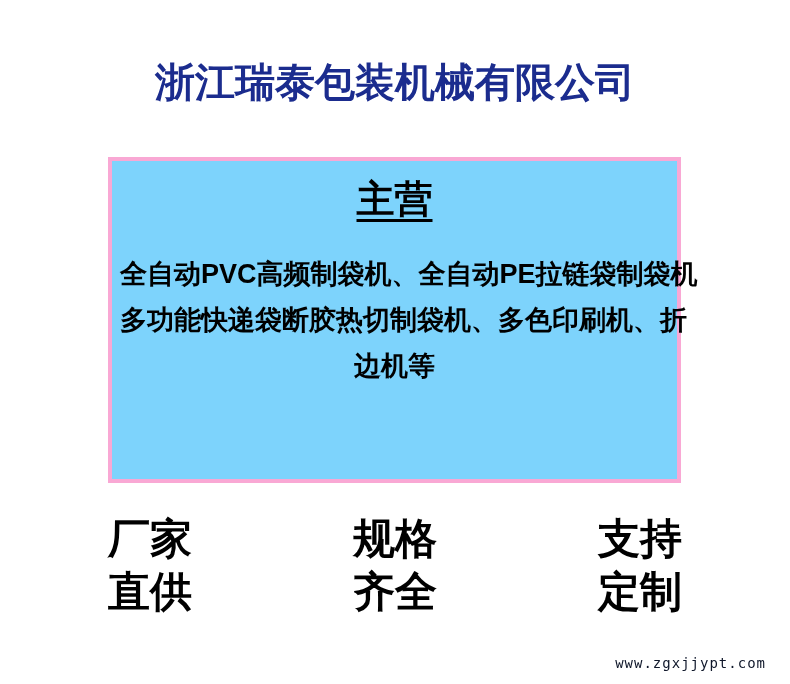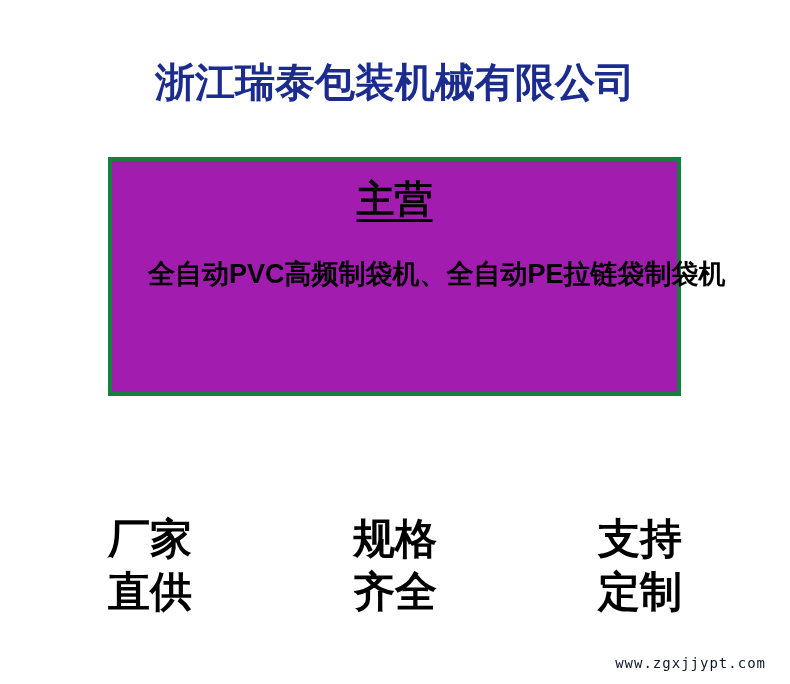--- a/index.html
+++ b/index.html
@@ -27,24 +27,24 @@
     color: #1b2c8e;
     letter-spacing: 0px;
   }
 
   
   .main-box {
     position: absolute;
     left: 108px;
     top: 157px;
     width: 573px;
-    height: 239px;
+    height: 326px;
     box-sizing: border-box;
-    border: 4px solid #15803d;
-    background: #a21caf;
+    border: 4px solid #f9a8d4;
+    background: #7dd3fc;
   }
   .box-heading {
     margin-top: 16px;
     text-align: center;
     font-size: 38px;
     line-height: 44px;
     font-weight: 700;
     color: #000000;
     text-decoration: underline;
     text-decoration-thickness: 3px;
@@ -54,21 +54,20 @@
     margin-top: 30px;
     padding: 0 8px;
   }
   .product-line {
     text-align: center;
     font-size: 27px;
     line-height: 46px;
     font-weight: 700;
     color: #000000;
     white-space: nowrap;
-    margin-left: 28px;
   }
 
   
   .points-row {
     position: absolute;
     left: 108px;
     top: 512px;
     width: 574px;
     display: flex;
     justify-content: space-between;
@@ -96,20 +95,22 @@
 <body>
 
 <div class="canvas">
 
   <h1 class="title">浙江瑞泰包装机械有限公司</h1>
 
   <div class="main-box">
     <div class="box-heading">主营</div>
     <div class="box-body">
       <div class="product-line">全自动PVC高频制袋机、全自动PE拉链袋制袋机</div>
+      <div class="product-line">多功能快递袋断胶热切制袋机、多色印刷机、折</div>
+      <div class="product-line">边机等</div>
     </div>
   </div>
 
   <div class="points-row">
     <div class="point">
       <div>厂家</div>
       <div>直供</div>
     </div>
     <div class="point">
       <div>规格</div>

